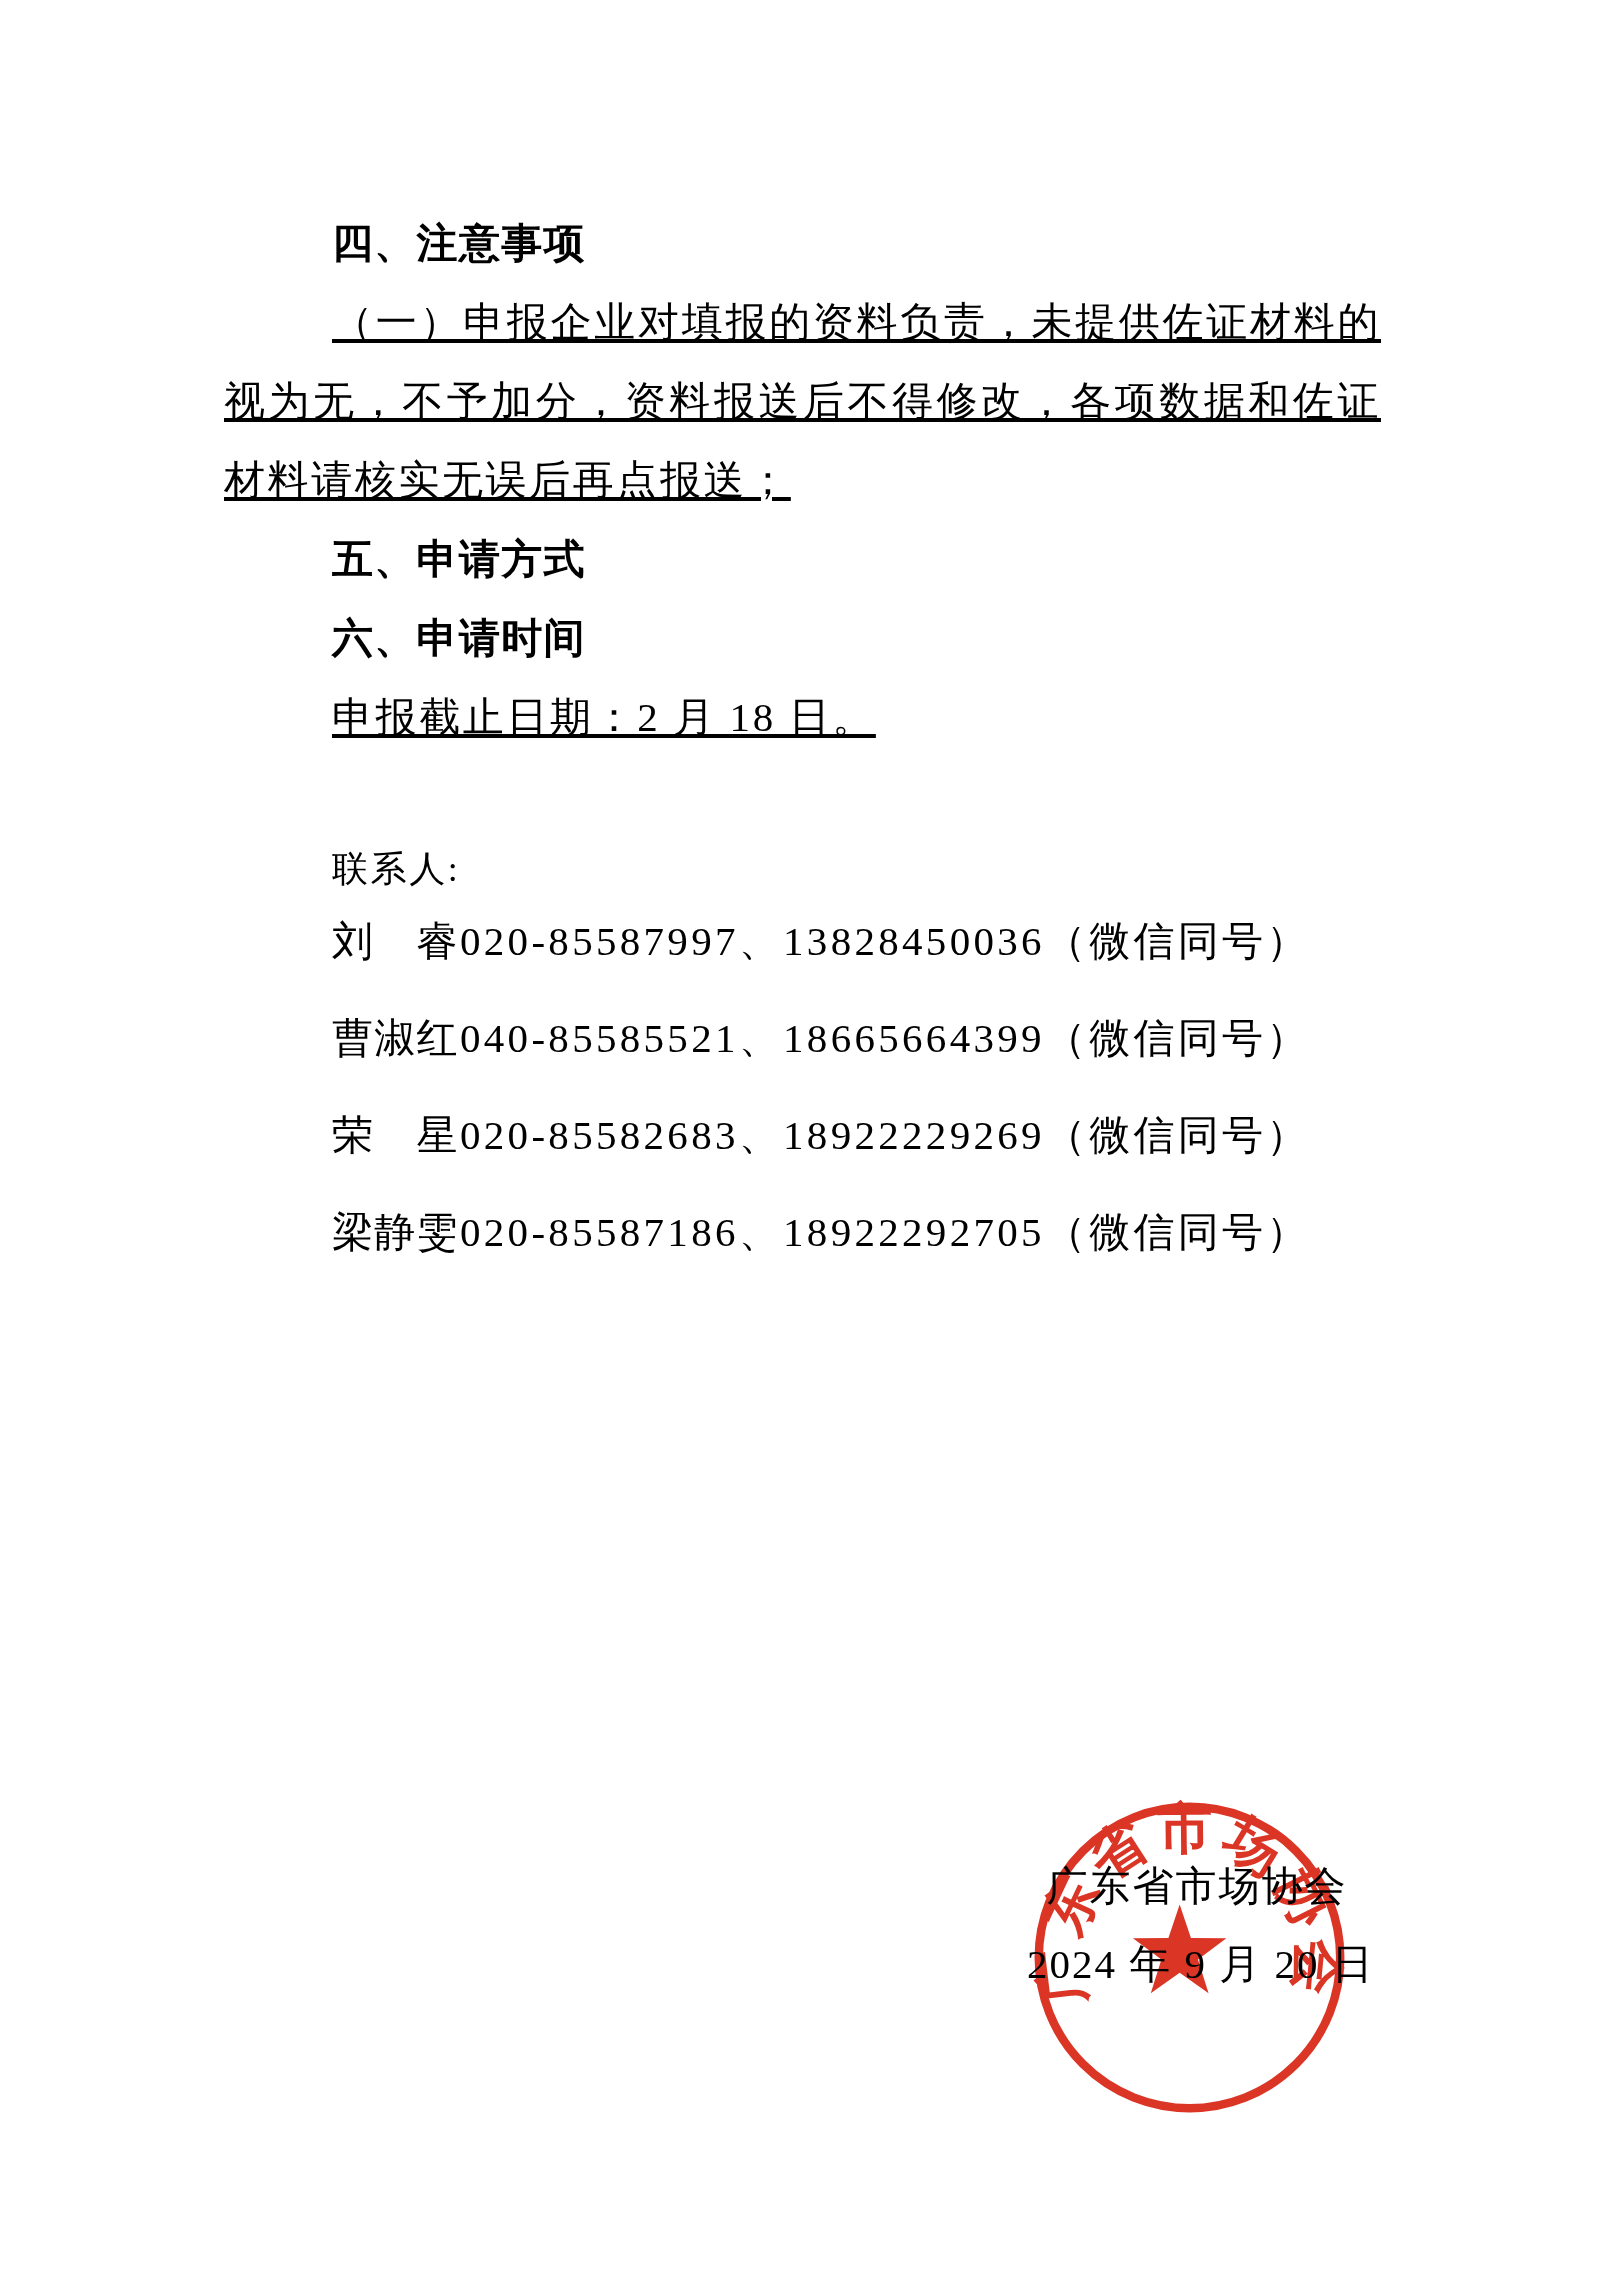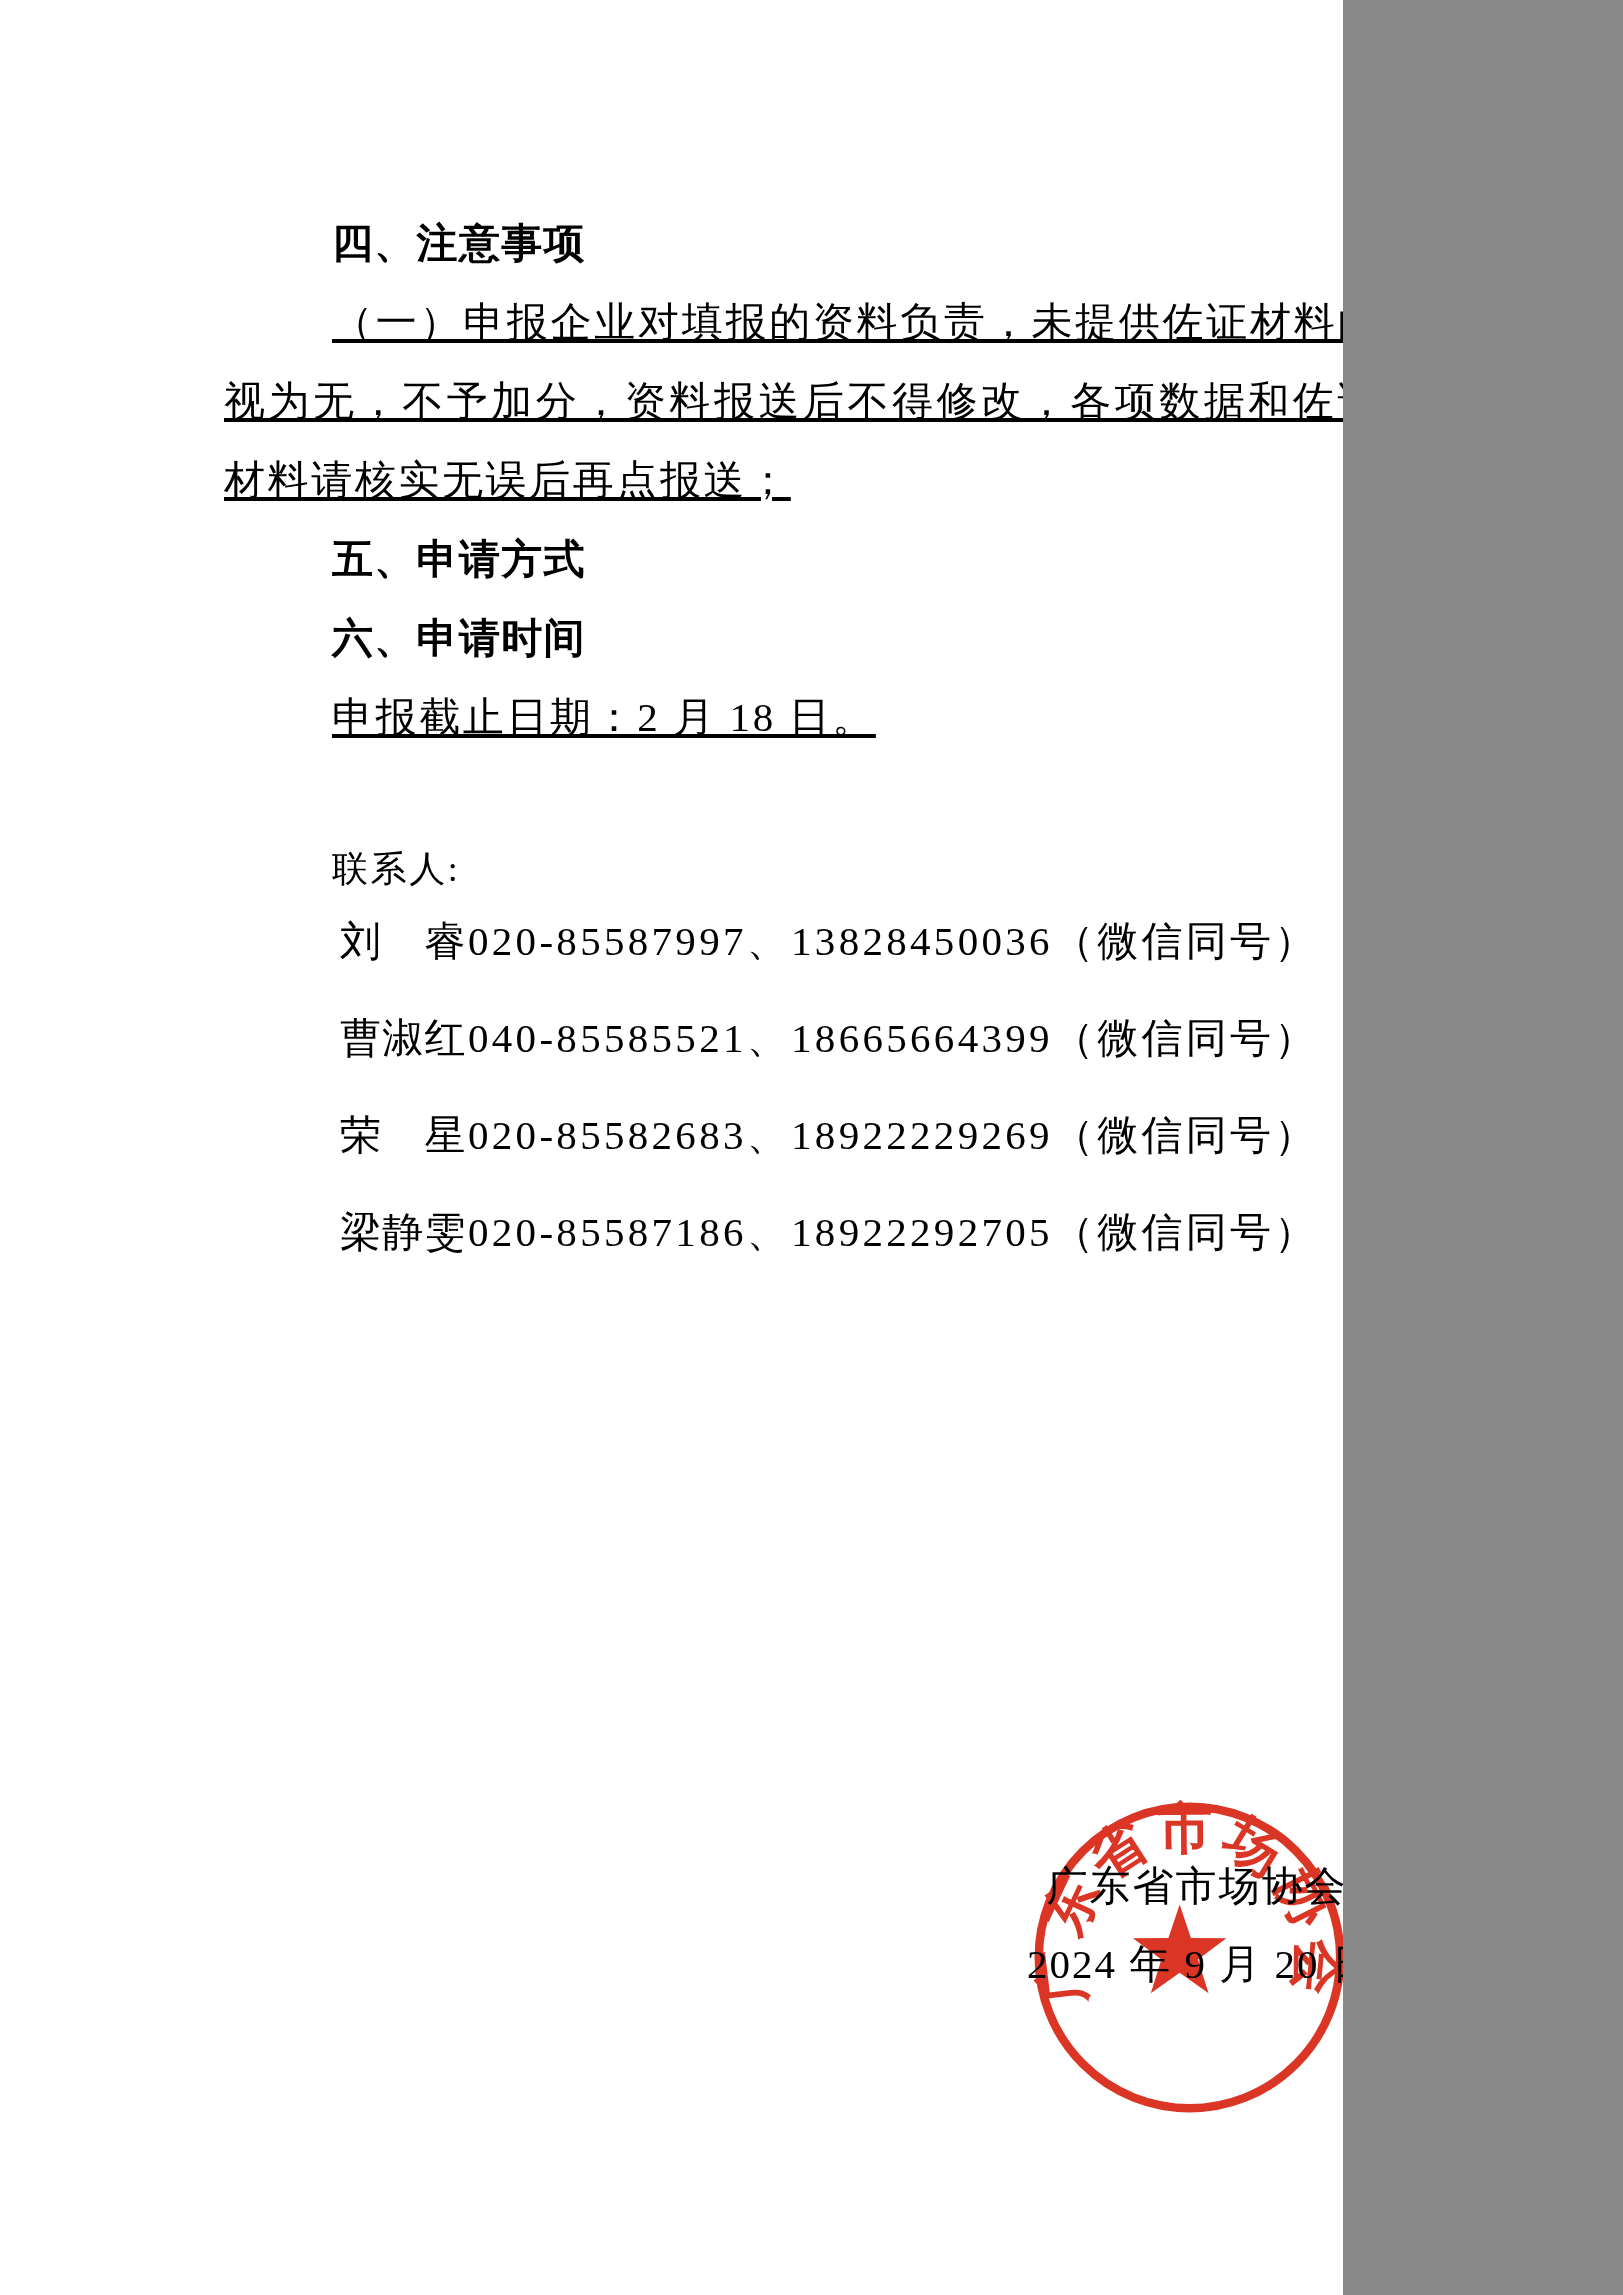--- a/index.html
+++ b/index.html
@@ -1,18 +1,18 @@
 <!DOCTYPE html>
 <html style="font-size:10.5px"><head>
 <meta charset="utf-8">
 <style>
   html,body{margin:0;padding:0;background:#888;}
   .page{
     position:relative;
-    width:1343px;height:2295px;
+    width:1623px;height:2295px;
     background:#ffffff;
     overflow:hidden;
     color:#000;
     font-family:"Liberation Serif","DejaVu Serif",serif;
   }
   .content{
     position:absolute;
     left:224px;top:204px;width:1157px;
   }
   .bodyline, .para{
@@ -52,21 +52,20 @@
   .contact-row{
     font-size:41px;
     line-height:97px;
     padding-left:108px;
     white-space:nowrap;
   }
   .c-name{
     display:inline-block;
     width:128px;
     letter-spacing:1.3px;
-    margin-left:8px;
   }
   .c-phones{
     letter-spacing:3.3px;
   }
   .signature{
     position:absolute;
     left:1027px;top:1847px;width:340px;
     text-align:center;
     font-size:41px;
     line-height:78px;

